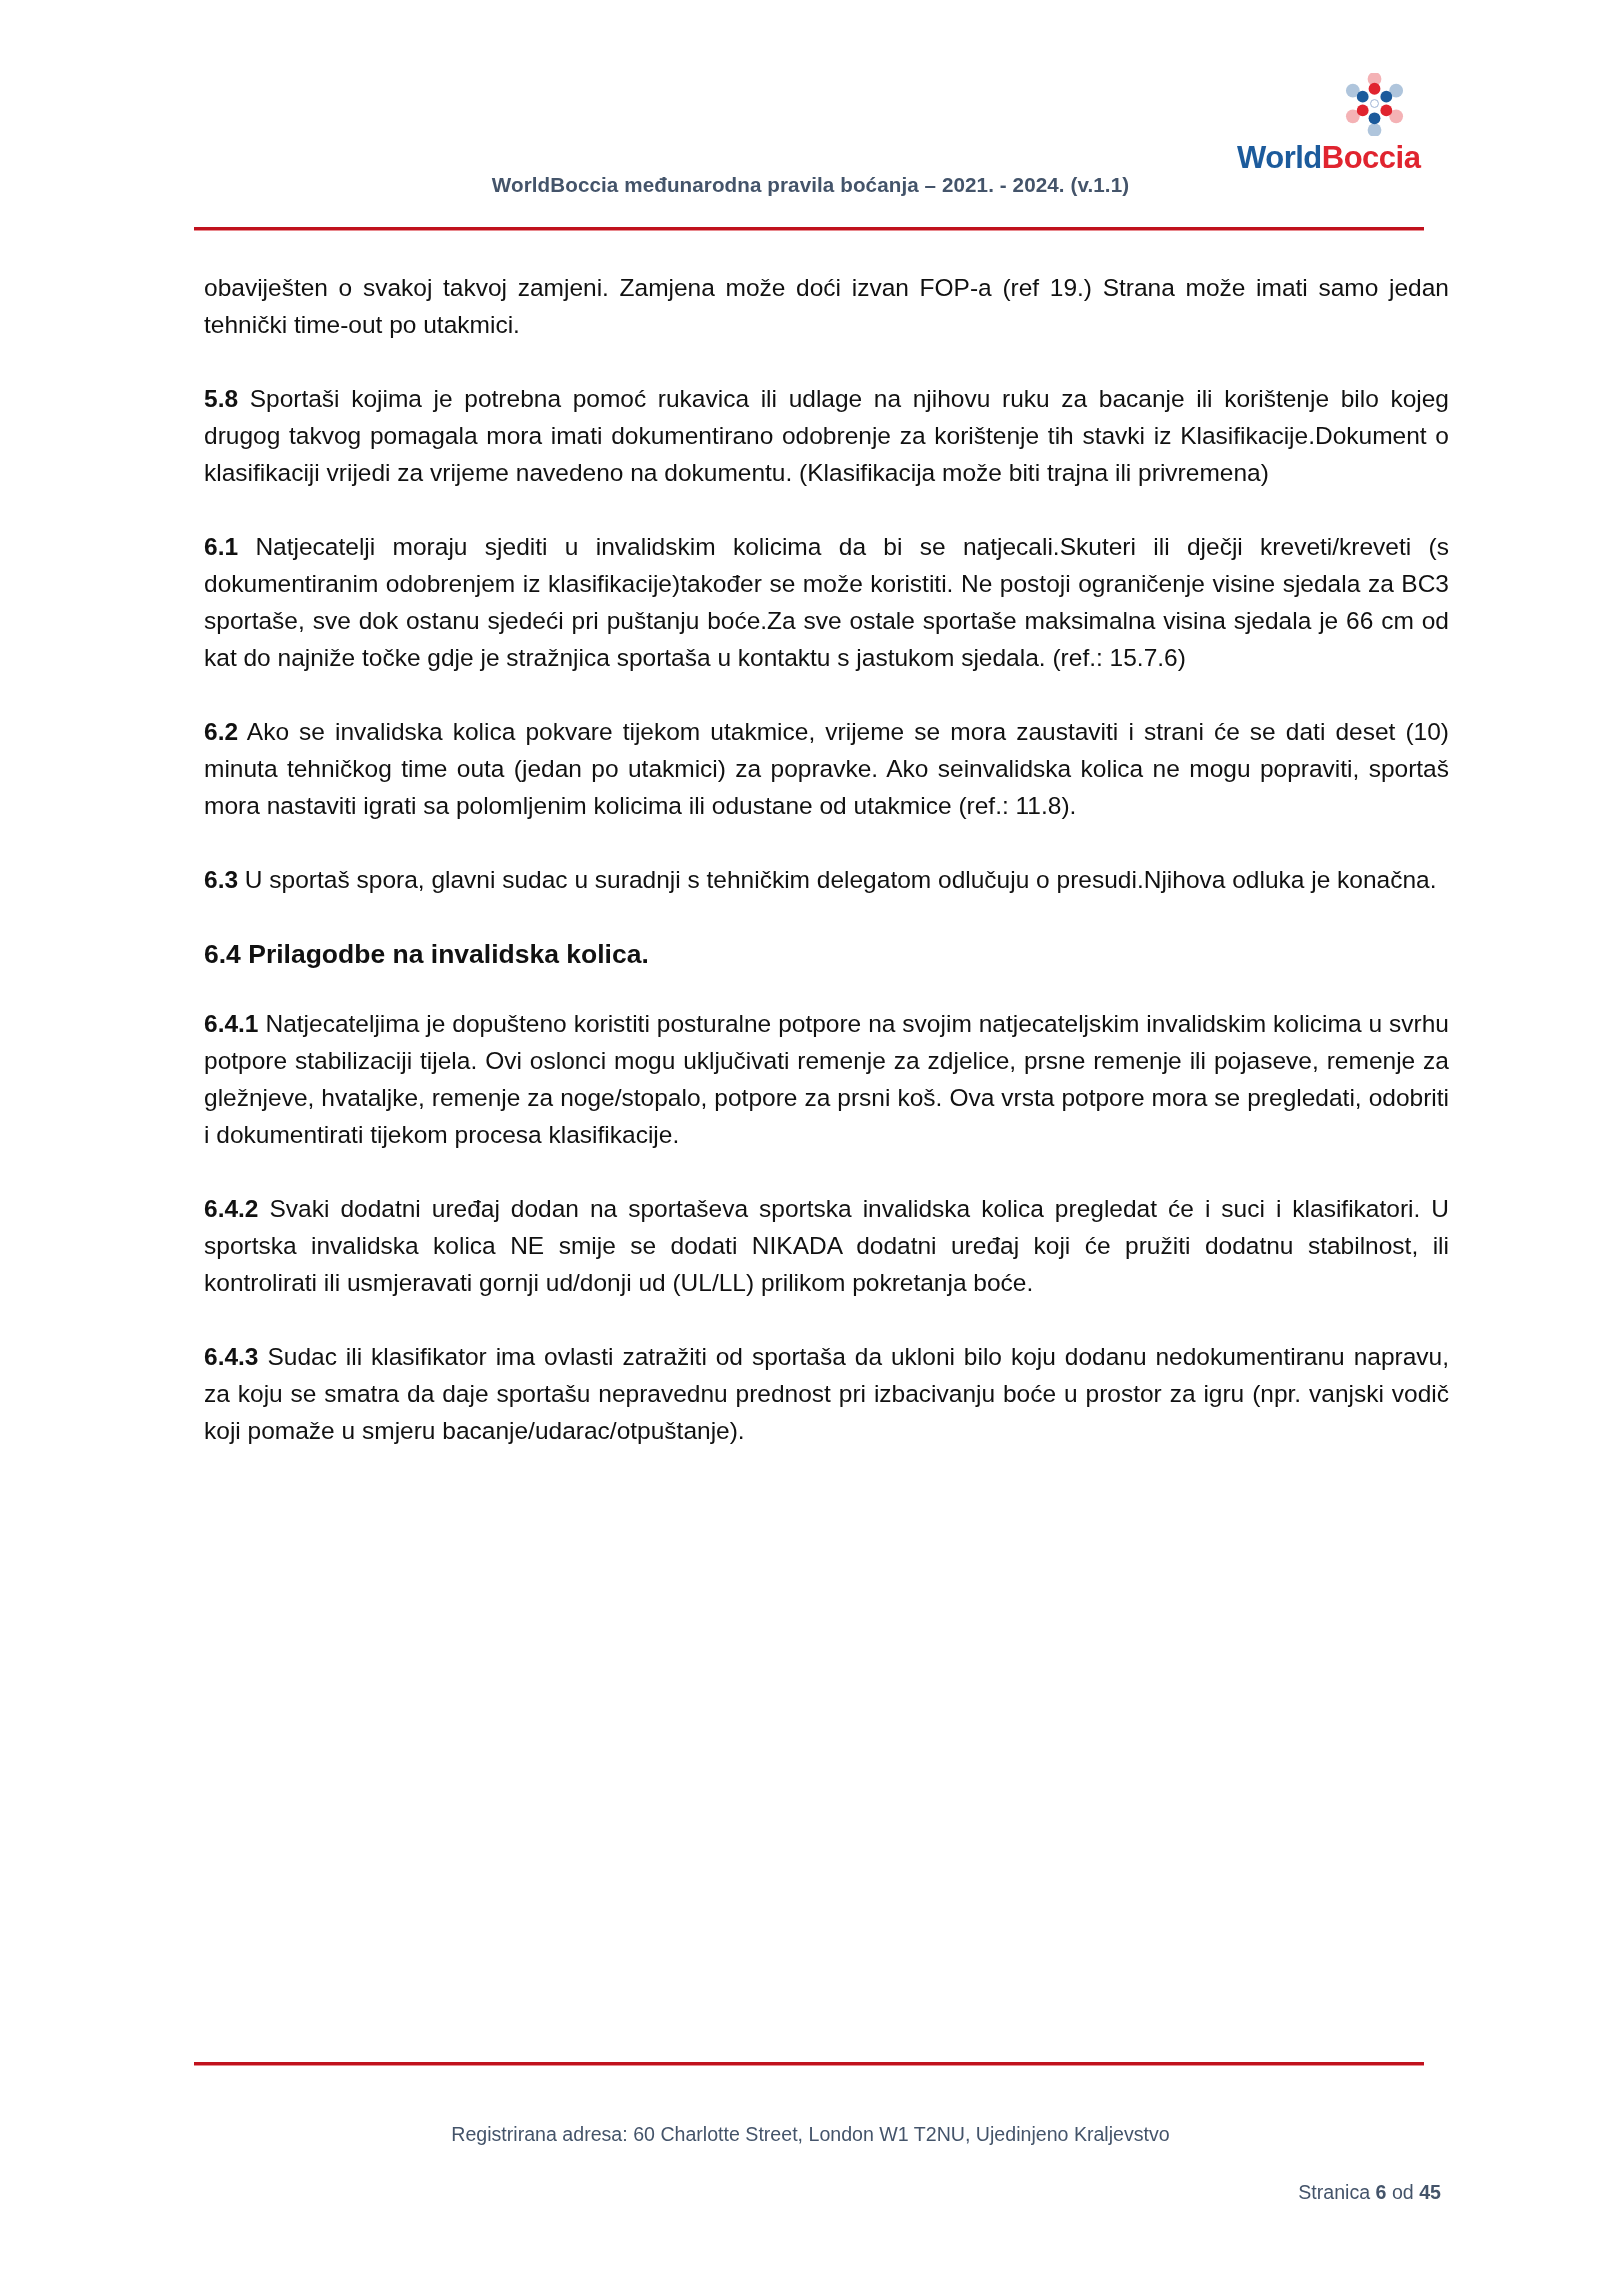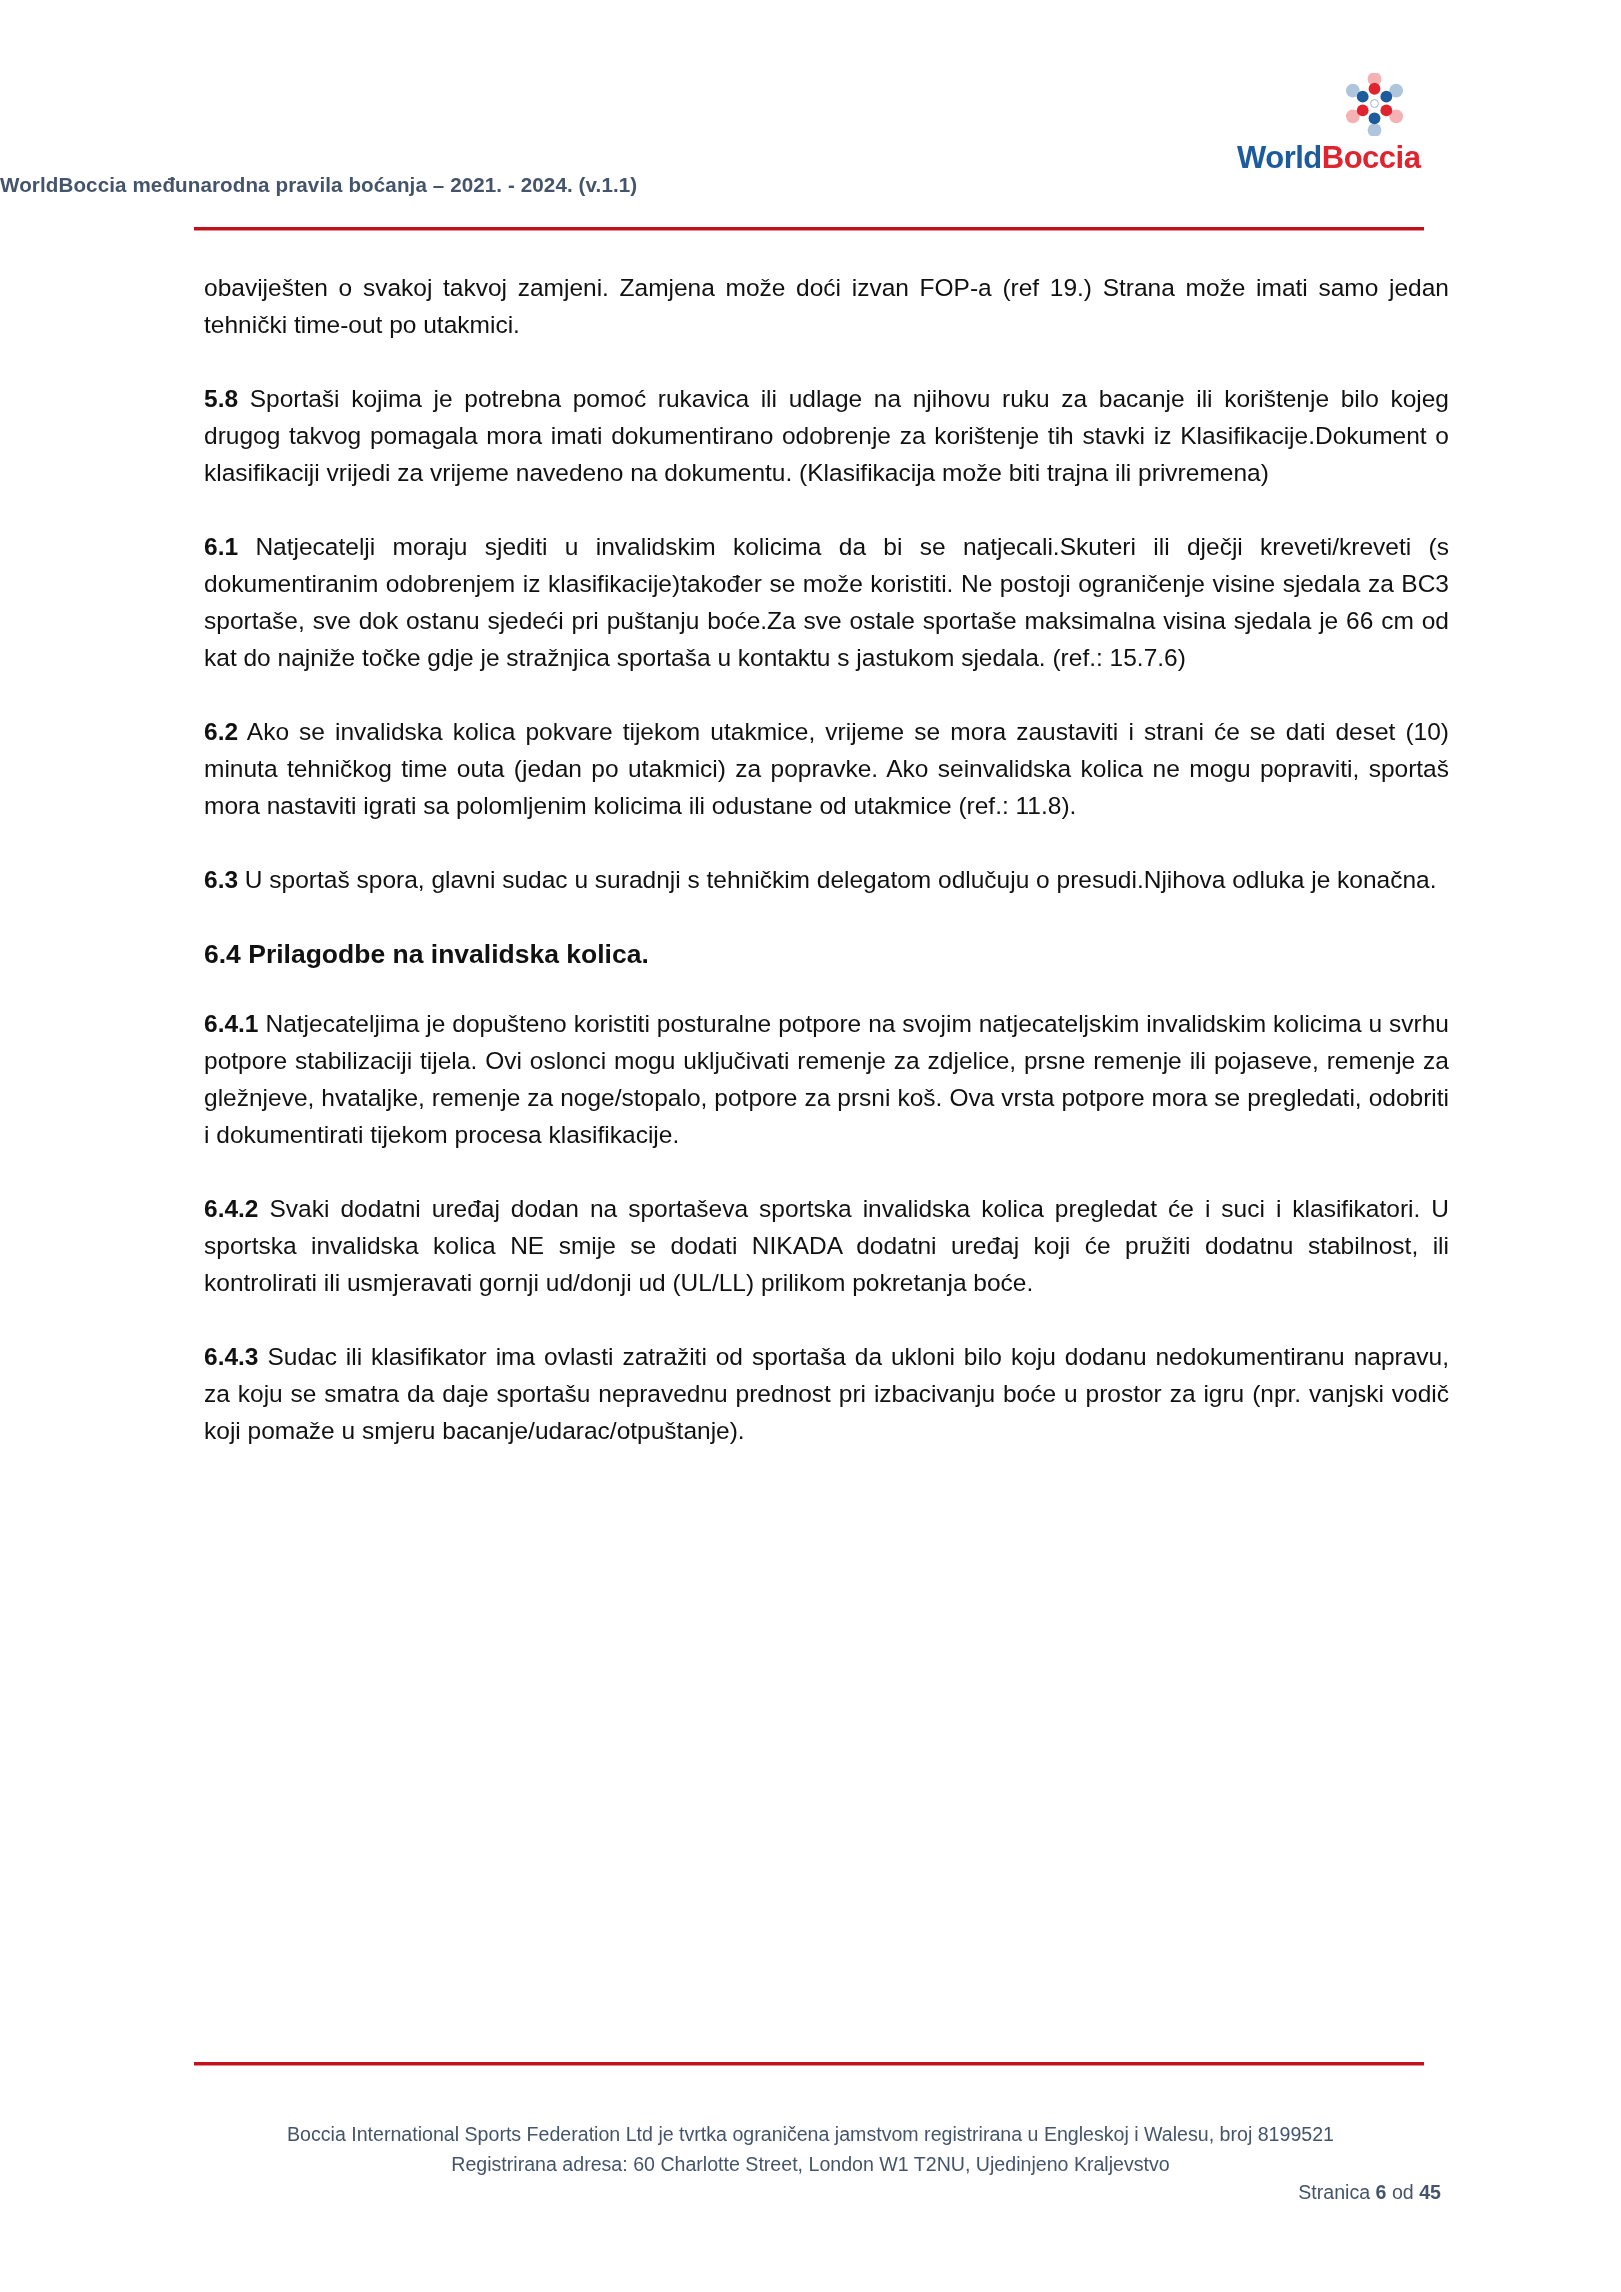--- a/index.html
+++ b/index.html
@@ -32,20 +32,21 @@
       letter-spacing: -0.5px;
       white-space: nowrap;
     }
     .logo-world { color: #1c5b9c; }
     .logo-boccia { color: #e0242f; }
     .header-title {
       position: absolute;
       left: 0;
       width: 1621px;
       top: 173px;
+      text-align: center;
       font-size: 20.6px;
       font-weight: bold;
       color: #44546a;
       letter-spacing: 0.1px;
     }
     .rule {
       position: absolute;
       left: 194px;
       width: 1230px;
       height: 2.9px;
@@ -146,18 +147,17 @@
   <p><span class="num">6.4.1</span><span> Natjecateljima je dopušteno koristiti posturalne potpore na svojim natjecateljskim invalidskim kolicima u svrhu potpore stabilizaciji tijela. Ovi oslonci mogu uključivati remenje za zdjelice, prsne remenje ili pojaseve, remenje za gležnjeve, hvataljke, remenje za noge/stopalo, potpore za prsni koš. Ova vrsta potpore mora se pregledati, odobriti i dokumentirati tijekom procesa klasifikacije.</span></p>
 
   <p><span class="num">6.4.2</span><span> Svaki dodatni uređaj dodan na sportaševa sportska invalidska kolica pregledat će i suci i klasifikatori. U sportska invalidska kolica NE smije se dodati NIKADA dodatni uređaj koji će pružiti dodatnu stabilnost, ili kontrolirati ili usmjeravati gornji ud/donji ud (UL/LL) prilikom pokretanja boće.</span></p>
 
   <p><span class="num">6.4.3</span><span> Sudac ili klasifikator ima ovlasti zatražiti od sportaša da ukloni bilo koju dodanu nedokumentiranu napravu, za koju se smatra da daje sportašu nepravednu prednost pri izbacivanju boće u prostor za igru (npr. vanjski vodič koji pomaže u smjeru bacanje/udarac/otpuštanje).</span></p>
 </div>
 
 <div class="rule bottom"></div>
 
 <div class="footer">
-  <div>Boccia International Sports Federation Ltd je tvrtka ograničena jamstvom registrirana u Engleskoj i Walesu, broj 8199521</div>
   <div>Registrirana adresa: 60 Charlotte Street, London W1 T2NU, Ujedinjeno Kraljevstvo</div>
 </div>
 
 <div class="page-num"><span>Stranica </span><b>6</b><span> od </span><b>45</b></div>
 
 
 </body></html>

